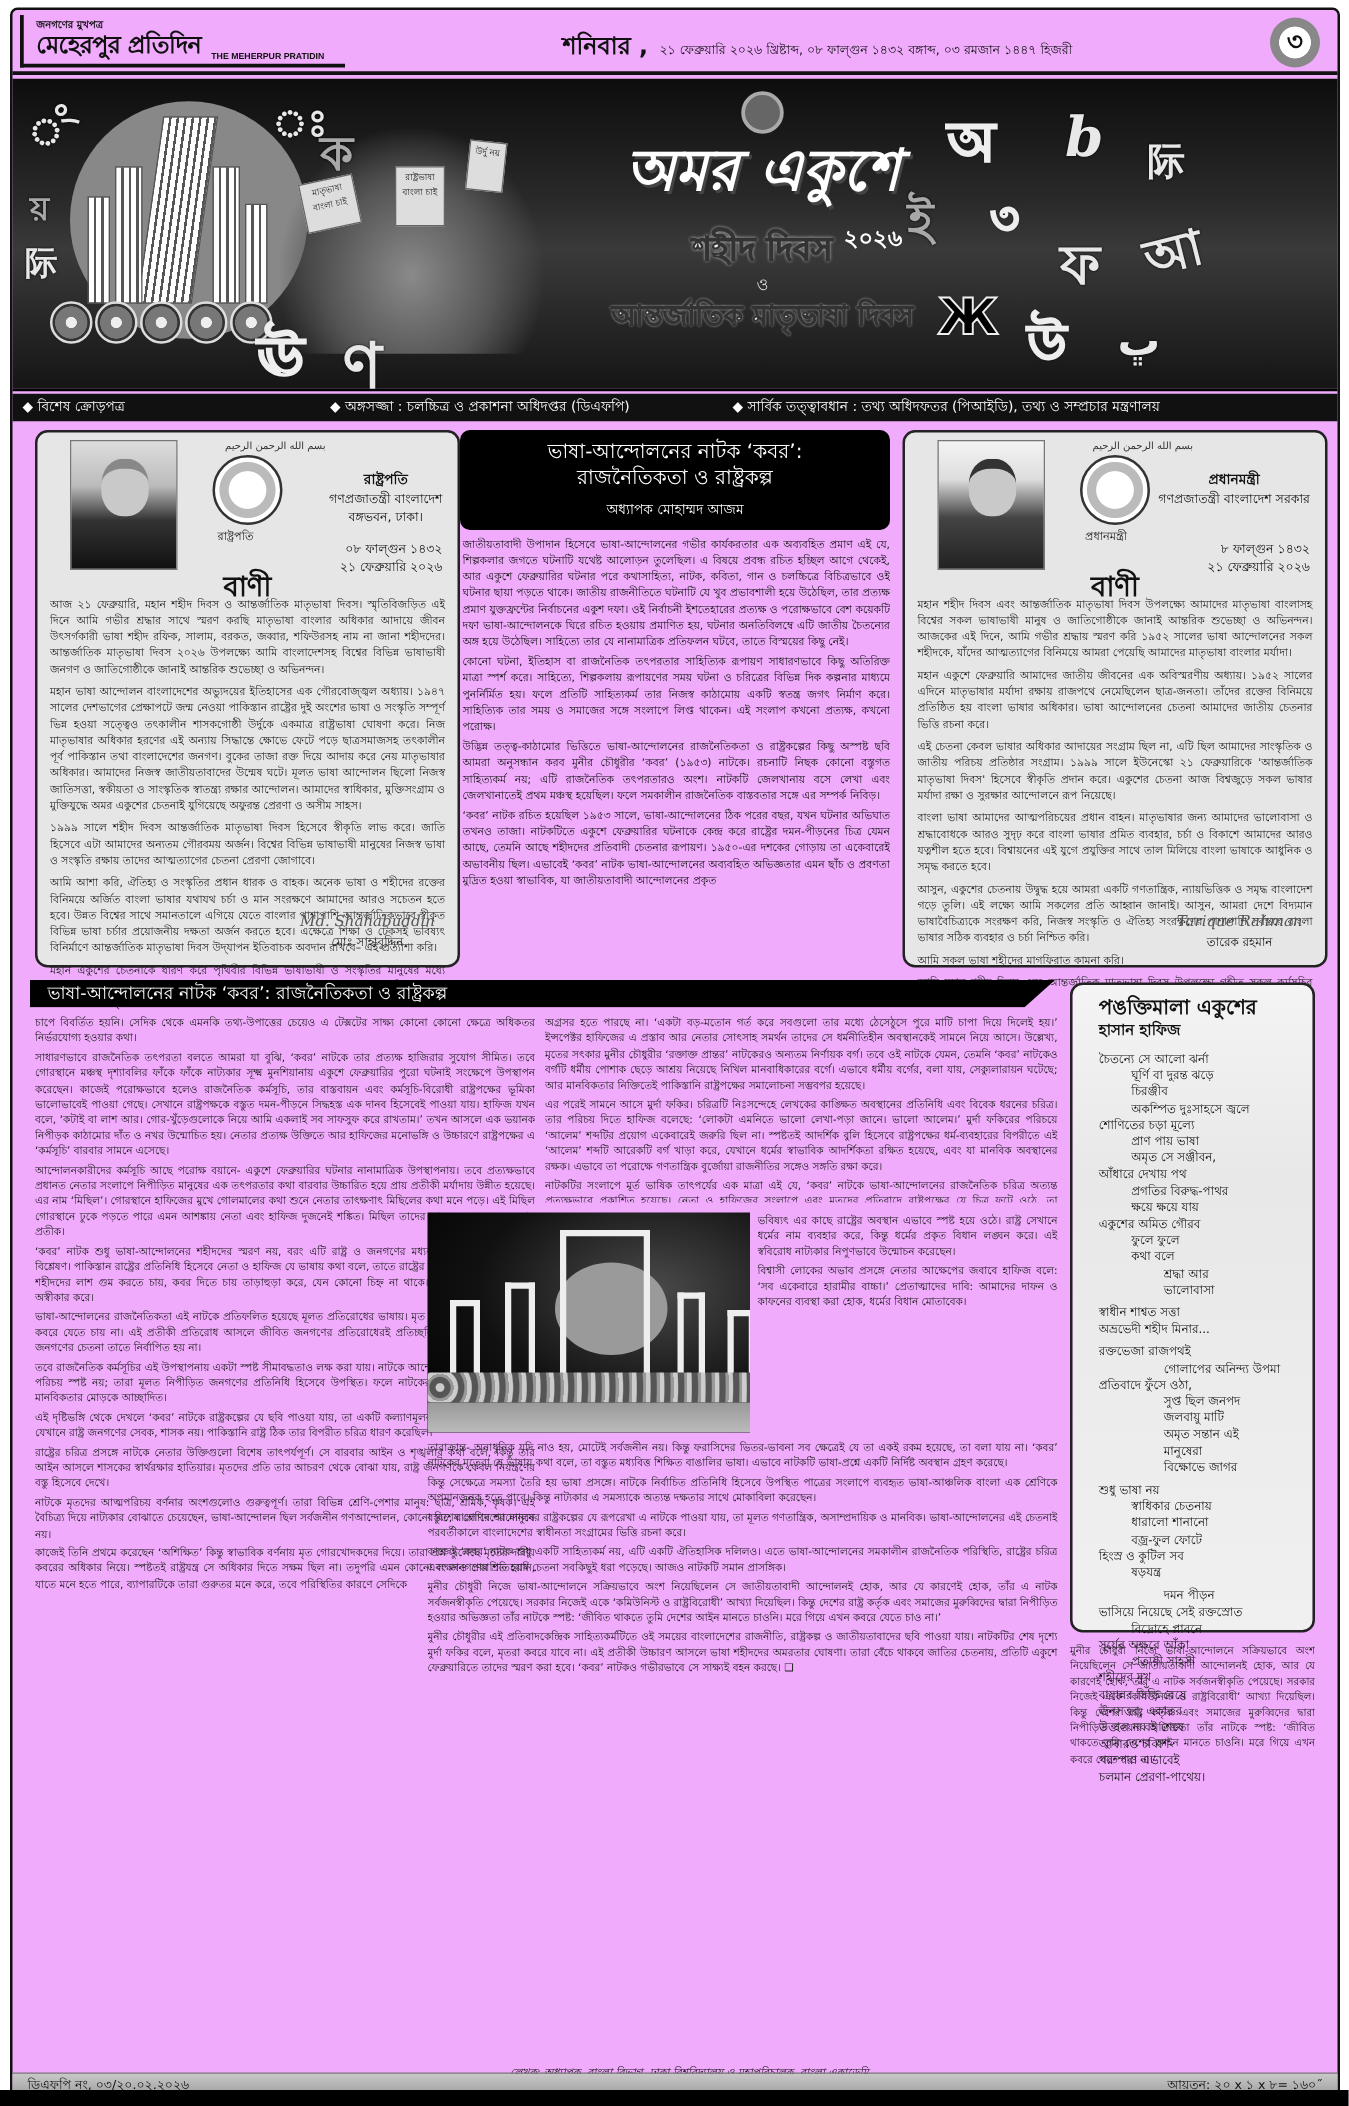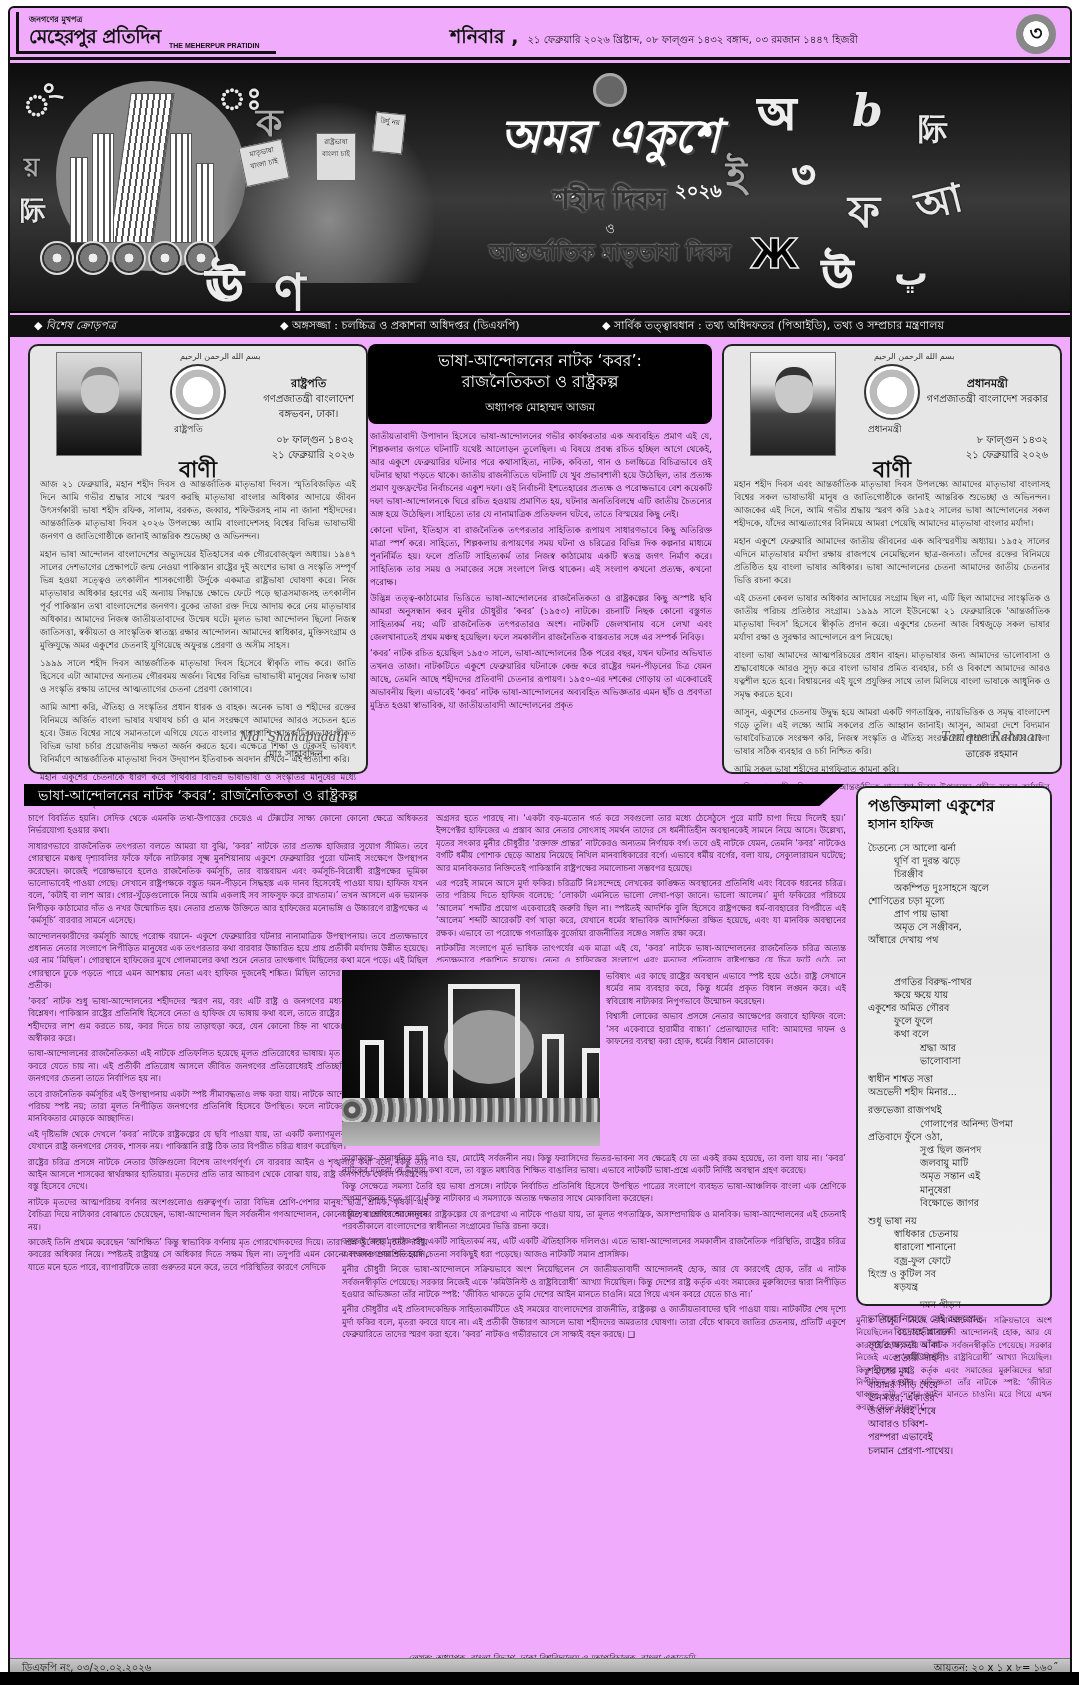--- a/index.html
+++ b/index.html
@@ -71,21 +71,21 @@
   .art-head { position: absolute; left: 14px; top: 776px; width: 820px; height: 22px; background: #000; color: #fff; font-size: 14px; padding-left: 14px; line-height: 22px; clip-path: polygon(0 0, 100% 0, 97% 100%, 0 100%); }
   .art-col { position: absolute; font-size: 8.4px; line-height: 12.4px; text-align: justify; overflow: hidden; color: #1a1a1a; }
   .art-col p { margin-bottom: 3px; }
   .art-photo { position: absolute; left: 332px; top: 962px; width: 258px; height: 176px; background: radial-gradient(ellipse at 70% 35%, #4a4a4a 0%, #111 55%, #000 100%); overflow: hidden; }
   .art-photo .disc { position: absolute; left: 102px; top: 40px; width: 90px; height: 74px; border-radius: 50%; background: #9a9a9a; }
   .art-photo .col { position: absolute; border: 5px solid #eee; border-bottom: none; }
   .art-photo .wreaths { position: absolute; left: 0; top: 128px; width: 100%; height: 24px; background: repeating-radial-gradient(circle at 10px 12px, #ccc 0 3px, #555 4px 8px, #999 9px 11px); }
   .art-photo .ground { position: absolute; left: 0; top: 152px; width: 100%; height: 24px; background: linear-gradient(180deg, #999, #bbb); }
 
   
-  .poem { position: absolute; left: 846px; top: 778px; width: 196px; height: 520px; border: 2px solid #222; border-radius: 10px; background: linear-gradient(180deg, #f4f4f4 0%, #e8e8e8 30%, #f0f0f0 100%); padding: 8px 10px; }
+  .poem { position: absolute; left: 846px; top: 778px; width: 196px; height: 520px; border: 2px solid #222; border-radius: 10px; background: linear-gradient(180deg, #f4f4f4 0%, #e8e8e8 30%, #f0f0f0 100%); padding: 8px 21px; }
   .poem h3 { font-size: 16px; line-height: 20px; }
   .poem h4 { font-size: 12px; line-height: 17px; margin-bottom: 8px; }
   .poem .line { font-size: 9.5px; line-height: 13.2px; white-space: nowrap; }
   .poem .gap { height: 5px; }
 
   .byline { position: absolute; left: 398px; top: 1644px; font-size: 8.6px; font-style: italic; }
 
   .footer { position: absolute; left: 0; top: 1650px; width: 1060px; height: 20px; background: linear-gradient(180deg, #c8c8c8, #9c9c9c); font-size: 10px; display: flex; justify-content: space-between; align-items: center; padding: 0 12px; border-top: 1px solid #777; }
   .bottom-bar { position: absolute; left: 0; top: 1672px; width: 1079px; height: 13px; background: #000; }
 </style>
@@ -152,21 +152,21 @@
     <span class="float-letter grey" style="left:716px;top:82px;font-size:40px;">ই</span>
     <span class="float-letter outline" style="left:782px;top:84px;font-size:36px;">৩</span>
     <span class="float-letter" style="left:838px;top:116px;font-size:44px;">ফ</span>
     <span class="float-letter" style="left:906px;top:108px;font-size:40px;transform:rotate(-14deg);">আ</span>
     <span class="float-letter outline" style="left:740px;top:168px;font-size:40px;">Ж</span>
     <span class="float-letter outline" style="left:812px;top:180px;font-size:40px;">উ</span>
     <span class="float-letter" style="left:884px;top:190px;font-size:34px;">ڀ</span>
   </div>
 
   <div class="strip">
-    <span style="margin-left:24px;width:246px;font-style:italic;">◆  বিশেষ ক্রোড়পত্র</span>
+    <span style="margin-left:8px;width:246px;">◆  বিশেষ ক্রোড়পত্র</span>
     <span style="width:322px;">◆ অঙ্গসজ্জা : চলচ্চিত্র ও প্রকাশনা অধিদপ্তর (ডিএফপি)</span>
     <span>◆ সার্বিক তত্ত্বাবধান : তথ্য অধিদফতর (পিআইডি), তথ্য ও সম্প্রচার মন্ত্রণালয়</span>
   </div>
 
   <div class="msg" style="left:18px;">
     <div class="photo">
         <div class="face"></div>
       </div>
     <div class="bismillah">بسم الله الرحمن الرحيم</div>
     <div class="seal"></div>
@@ -288,21 +288,21 @@
     <h4>হাসান হাফিজ</h4>
     <div id="poem-lines">
         <div class="line" style="padding-left: 0px;">চৈতন্যে সে আলো ঝর্না</div>
         <div class="line" style="padding-left: 26px;">ঘূর্ণি বা দুরন্ত ঝড়ে</div>
         <div class="line" style="padding-left: 26px;">চিরঞ্জীব</div>
         <div class="line" style="padding-left: 26px;">অকম্পিত দুঃসাহসে জ্বলে</div>
         <div class="line" style="padding-left: 0px;">শোণিতের চড়া মূল্যে</div>
         <div class="line" style="padding-left: 26px;">প্রাণ পায় ভাষা</div>
         <div class="line" style="padding-left: 26px;">অমৃত সে সঞ্জীবন,</div>
         <div class="line" style="padding-left: 0px;">আঁধারে দেখায় পথ</div>
-        <div class="line" style="padding-left: 26px; margin-top: 28px;">প্রগতির বিরুদ্ধ-পাথর</div>
+        <div class="line" style="padding-left: 26px;">প্রগতির বিরুদ্ধ-পাথর</div>
         <div class="line" style="padding-left: 26px;">ক্ষয়ে ক্ষয়ে যায়</div>
         <div class="line" style="padding-left: 0px;">একুশের অমিত গৌরব</div>
         <div class="line" style="padding-left: 26px;">ফুলে ফুলে</div>
         <div class="line" style="padding-left: 26px;">কথা বলে</div>
         <div class="line" style="padding-left: 52px;">শ্রদ্ধা আর</div>
         <div class="line" style="padding-left: 52px;">ভালোবাসা</div>
         <div class="gap"></div>
         <div class="line" style="padding-left: 0px;">স্বাধীন শাশ্বত সত্তা</div>
         <div class="line" style="padding-left: 0px;">অভ্রভেদী শহীদ মিনার...</div>
         <div class="gap"></div>

